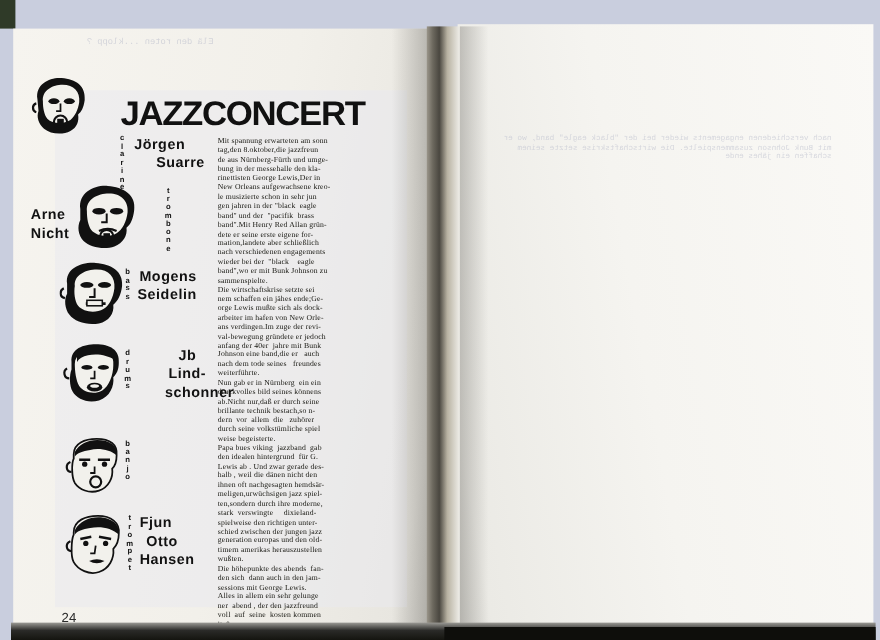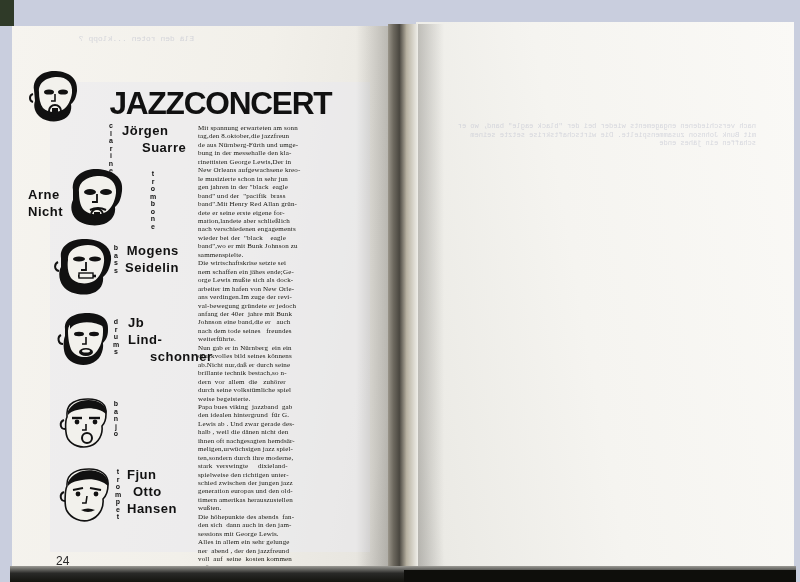--- a/index.html
+++ b/index.html
@@ -127,21 +127,21 @@
       <path d="M12 20 C12 11 21 7 31 7 C42 7 48 12 47 21 C47 30 43 40 37 44 C30 48 20 46 16 40 C13 35 12 26 12 20 Z" fill="#f2f1ec"></path>
       <path d="M14 9 C20 4 30 3 38 5 C44 6 48 11 48 16 C42 12 32 10 24 12 C19 13 16 15 14 18 Z" fill="#111"></path>
       <ellipse cx="23" cy="23" rx="5" ry="2.2" fill="#111"></ellipse>
       <ellipse cx="38" cy="23" rx="5" ry="2.2" fill="#111"></ellipse>
       <path d="M30 26 L30 33 L26 33" stroke="#111" stroke-width="1.6" fill="none"></path>
       <ellipse cx="30" cy="41" rx="7" ry="4" fill="#111"></ellipse>
       <ellipse cx="30" cy="40" rx="4" ry="1.6" fill="#f2f1ec"></ellipse>
       <path d="M5 24 C1 26 2 33 7 33" stroke="#111" stroke-width="2" fill="none"></path>
     </svg>
     <div class="instr" style="left:100px;top:292px;">d<br>r<br>u<br>m<br>s</div>
-    <div class="nameblk hand" style="left:116px;top:288px;">
+    <div class="nameblk hand" style="left:116px;top:288px;text-align:center;">
       <span>Jb</span><br>
       <span>Lind-</span><br>
       <span style="margin-left:22px;display:inline-block">schonner</span>
     </div>
 
     <svg class="portrait" style="left:44px;top:370px;width:62px;height:58px;" viewBox="0 0 62 58">
       <path d="M11 17 C11 7 21 3 32 3 C44 3 51 8 50 18 C50 24 49 27 46 30 C47 38 43 47 34 50 C25 53 16 49 12 43 C9 38 9 25 11 21 Z" fill="#f2f1ec" stroke="#111" stroke-width="1.6"></path>
       <path d="M12 15 C17 5 30 2 40 5 C47 7 51 12 50 18 C45 13 34 11 26 13 C19 14 14 16 12 19 Z" fill="#111"></path>
       <path d="M16 22 L26 22" stroke="#111" stroke-width="2.4"></path>
       <path d="M33 22 L44 22" stroke="#111" stroke-width="2.4"></path>

